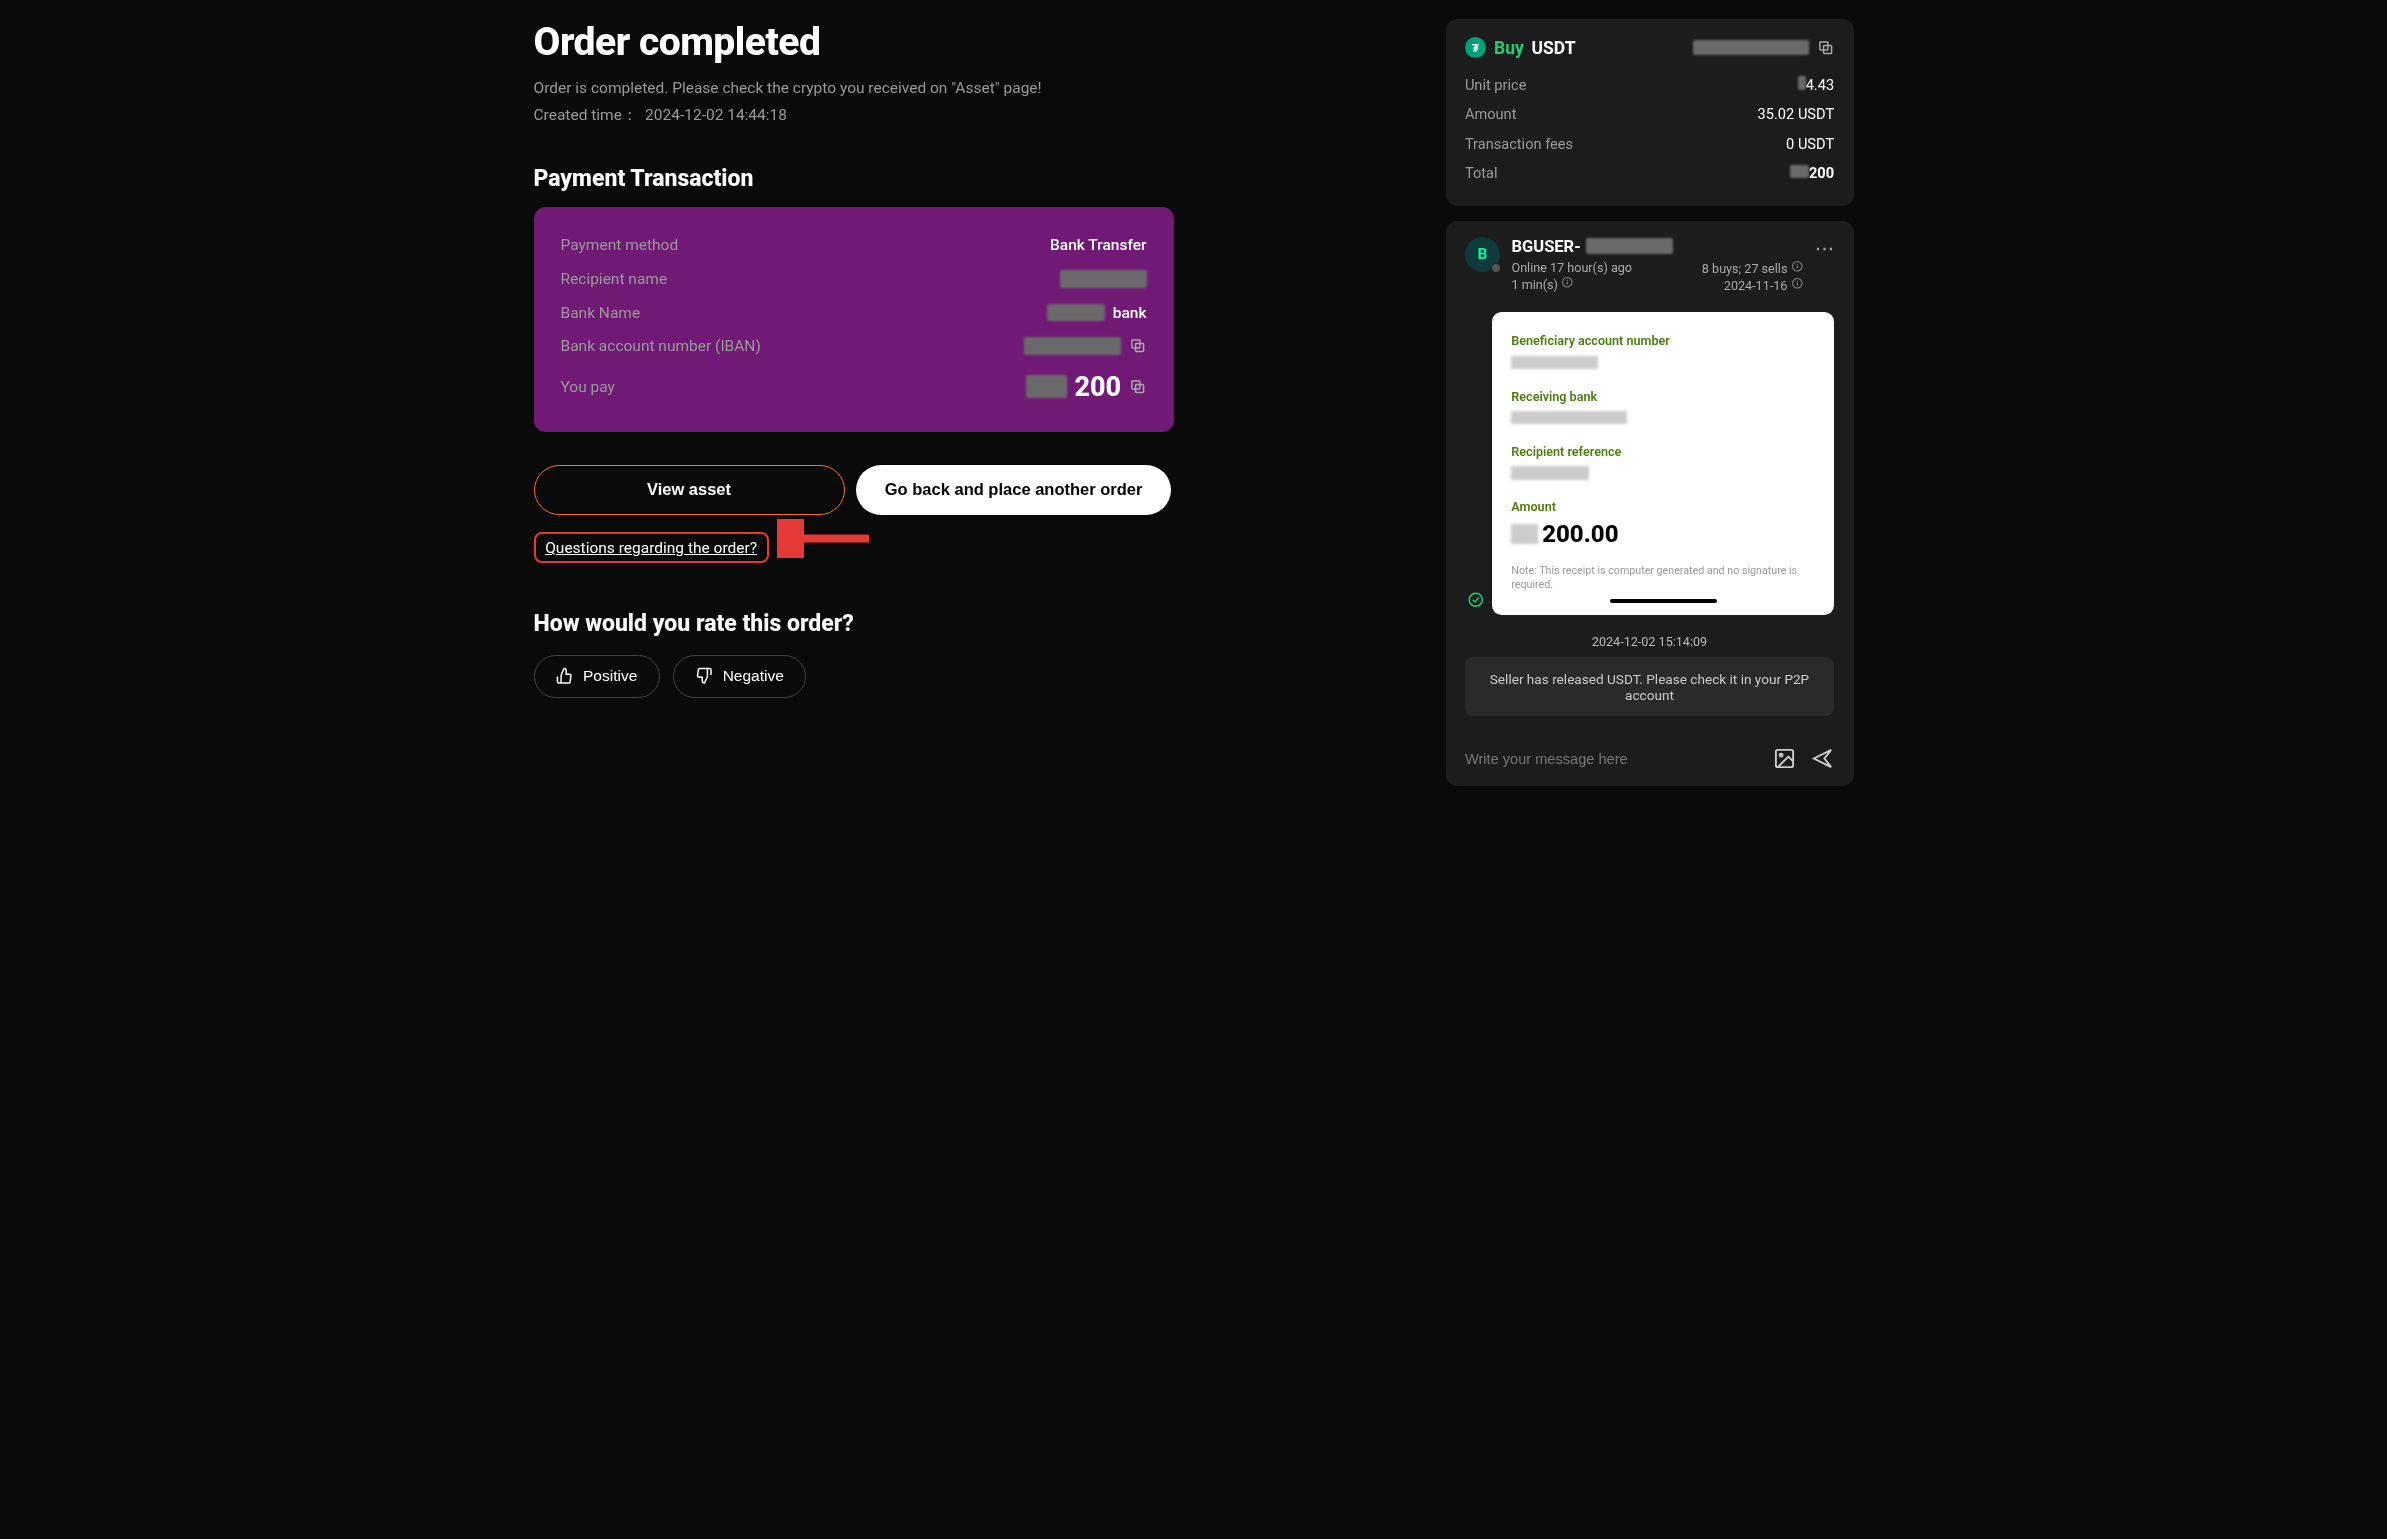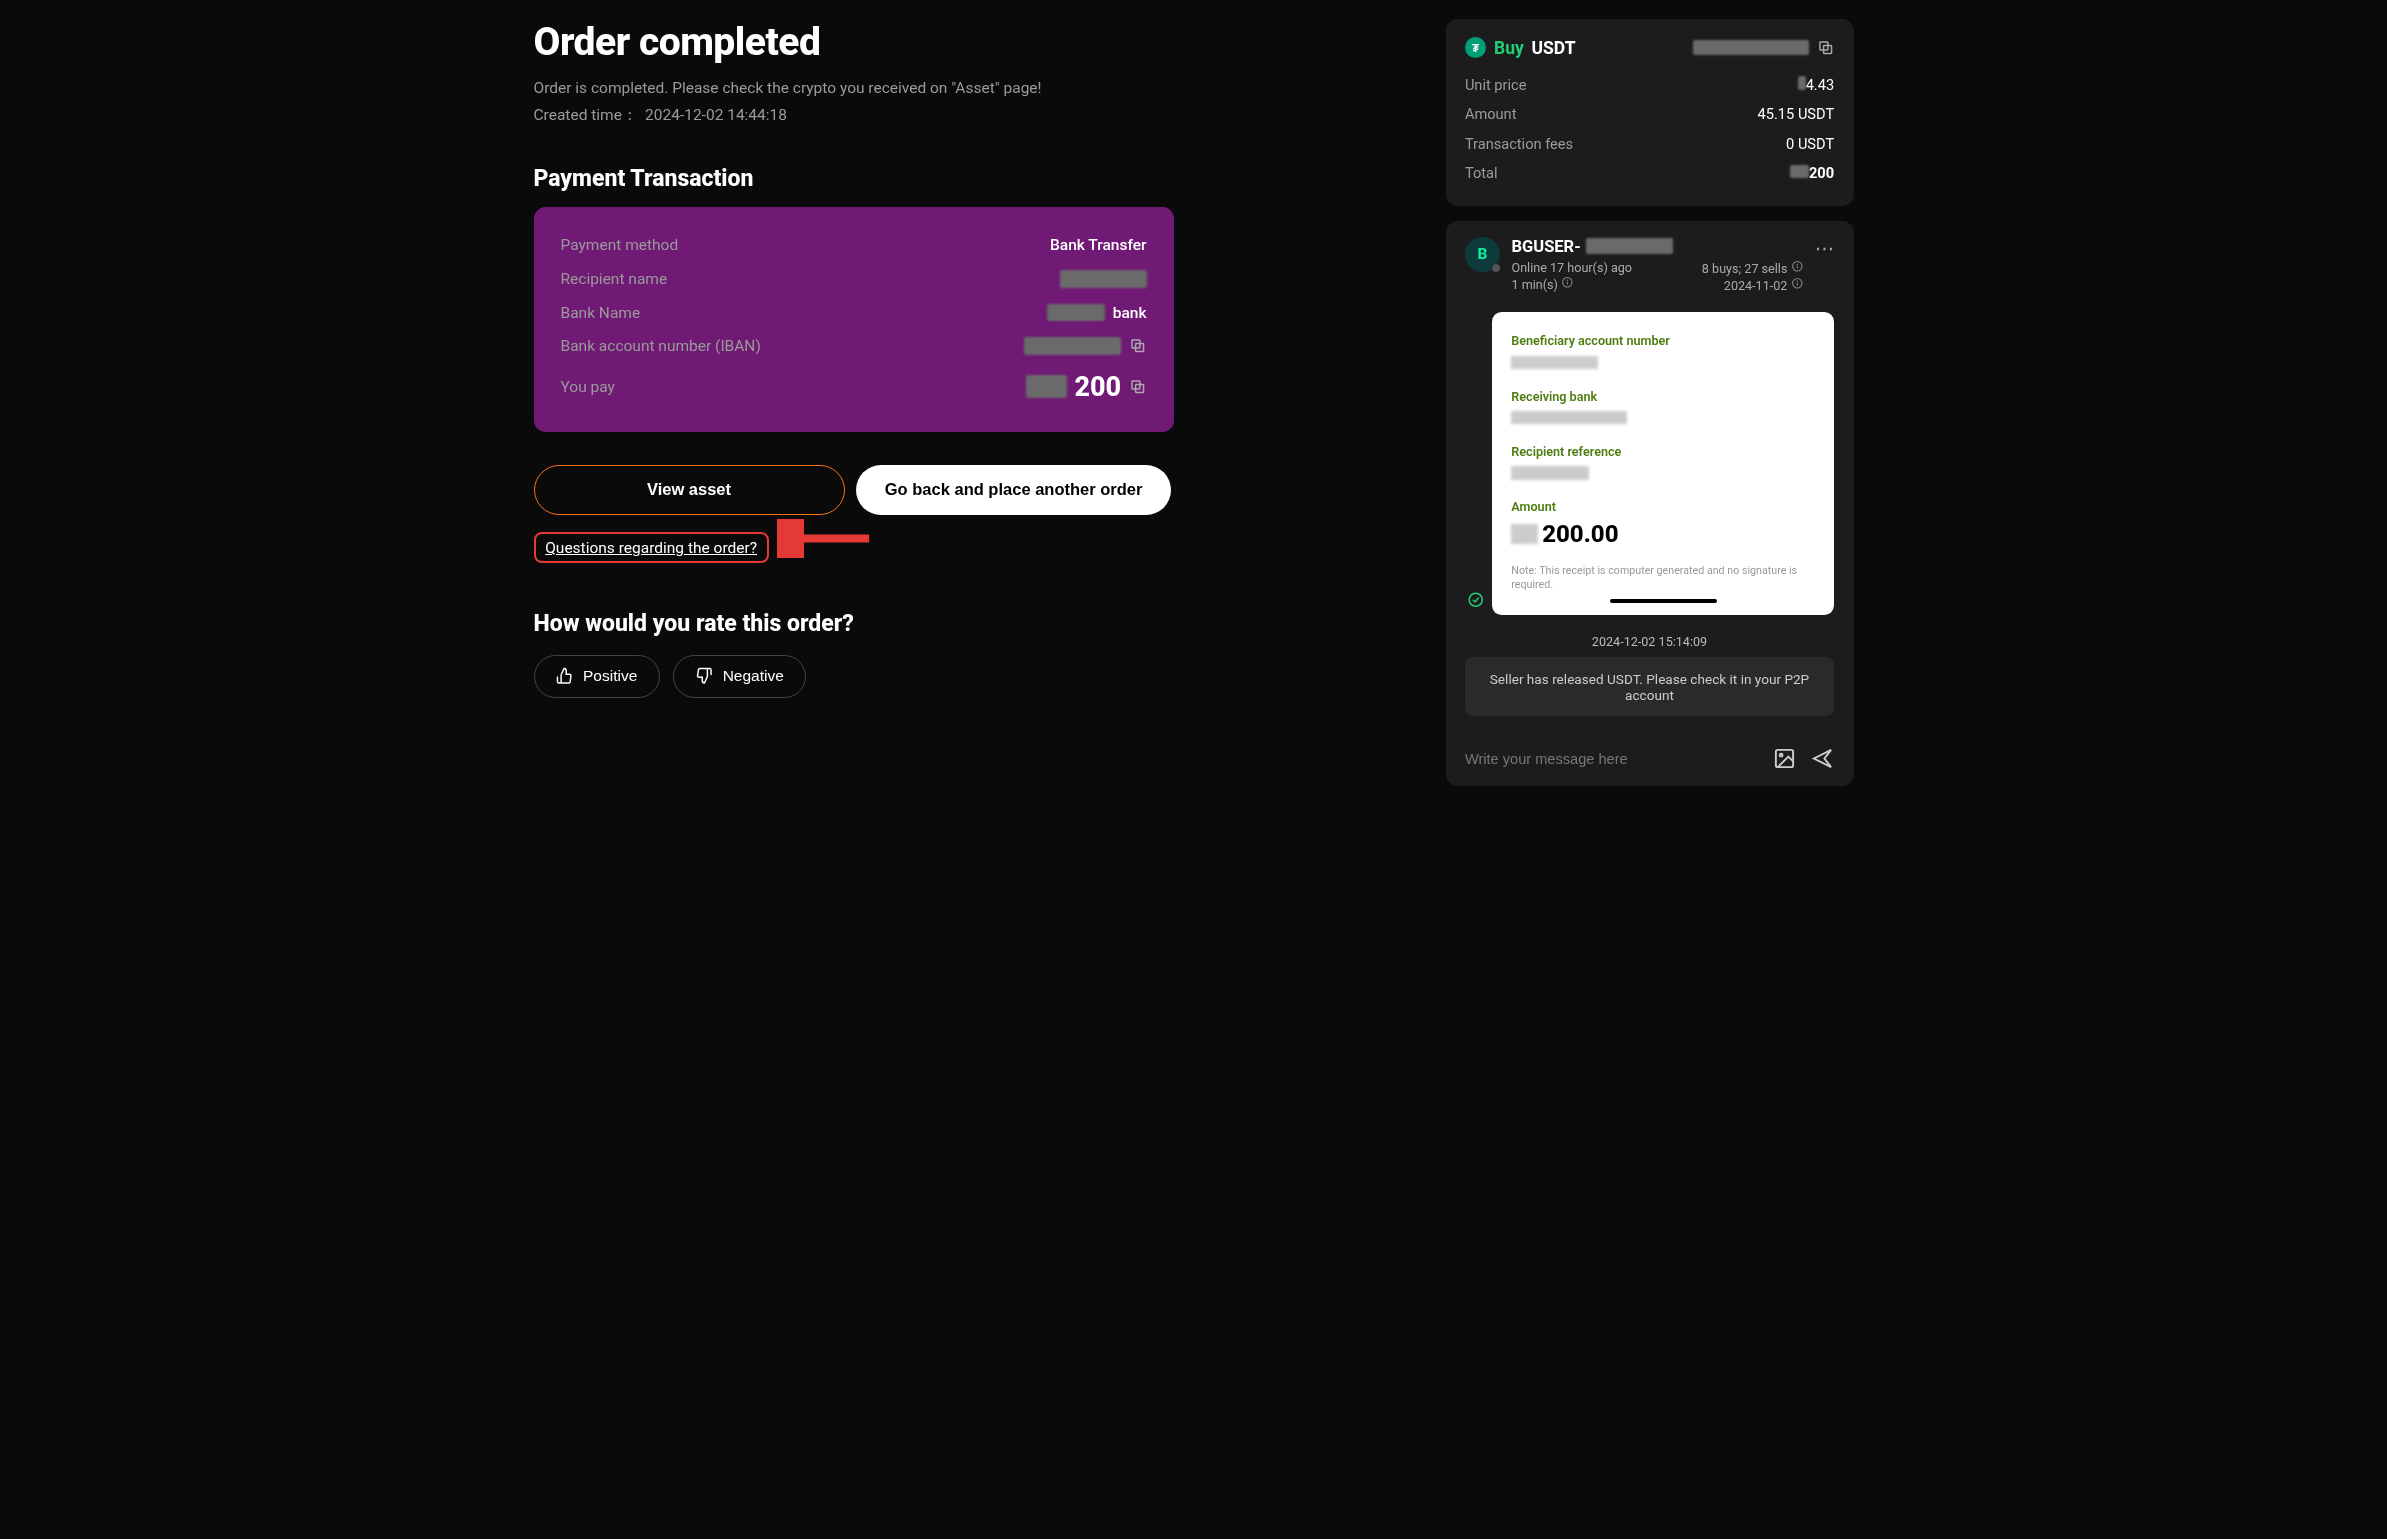--- a/index.html
+++ b/index.html
@@ -167,21 +167,21 @@
               <rect x="4" y="4" width="11" height="11" rx="1"></rect>
             </svg>
         </div>
       </div>
       <div class="sum-row">
         <span class="lbl">Unit price</span>
         <span><span class="redact" style="width:7.8px;height:13.6px"></span><span>4.43</span></span>
       </div>
       <div class="sum-row">
         <span class="lbl">Amount</span>
-        <span>45.15 USDT</span>
+        <span>35.02 USDT</span>
       </div>
       <div class="sum-row">
         <span class="lbl">Transaction fees</span>
         <span>0 USDT</span>
       </div>
       <div class="sum-row">
         <span class="lbl">Total</span>
         <span><span class="redact" style="width:19.4px;height:13.6px"></span><span style="font-weight:700">200</span></span>
       </div>
     </div>
@@ -205,21 +205,21 @@
                     <line x1="12" y1="11" x2="12" y2="16"></line>
                     <circle cx="12" cy="8" r="0.5" fill="#888"></circle>
                   </svg></span>
             </div>
             <div class="chat-meta-r">
               <span><span>8 buys; 27 sells</span> <svg class="info-i" viewBox="0 0 24 24" fill="none" stroke="#888" stroke-width="2">
                     <circle cx="12" cy="12" r="9"></circle>
                     <line x1="12" y1="11" x2="12" y2="16"></line>
                     <circle cx="12" cy="8" r="0.5" fill="#888"></circle>
                   </svg></span>
-              <span><span>2024-11-02</span> <svg class="info-i" viewBox="0 0 24 24" fill="none" stroke="#888" stroke-width="2">
+              <span><span>2024-11-16</span> <svg class="info-i" viewBox="0 0 24 24" fill="none" stroke="#888" stroke-width="2">
                     <circle cx="12" cy="12" r="9"></circle>
                     <line x1="12" y1="11" x2="12" y2="16"></line>
                     <circle cx="12" cy="8" r="0.5" fill="#888"></circle>
                   </svg></span>
             </div>
           </div>
         </div>
         <span class="dots">⋯</span>
       </div>
 

